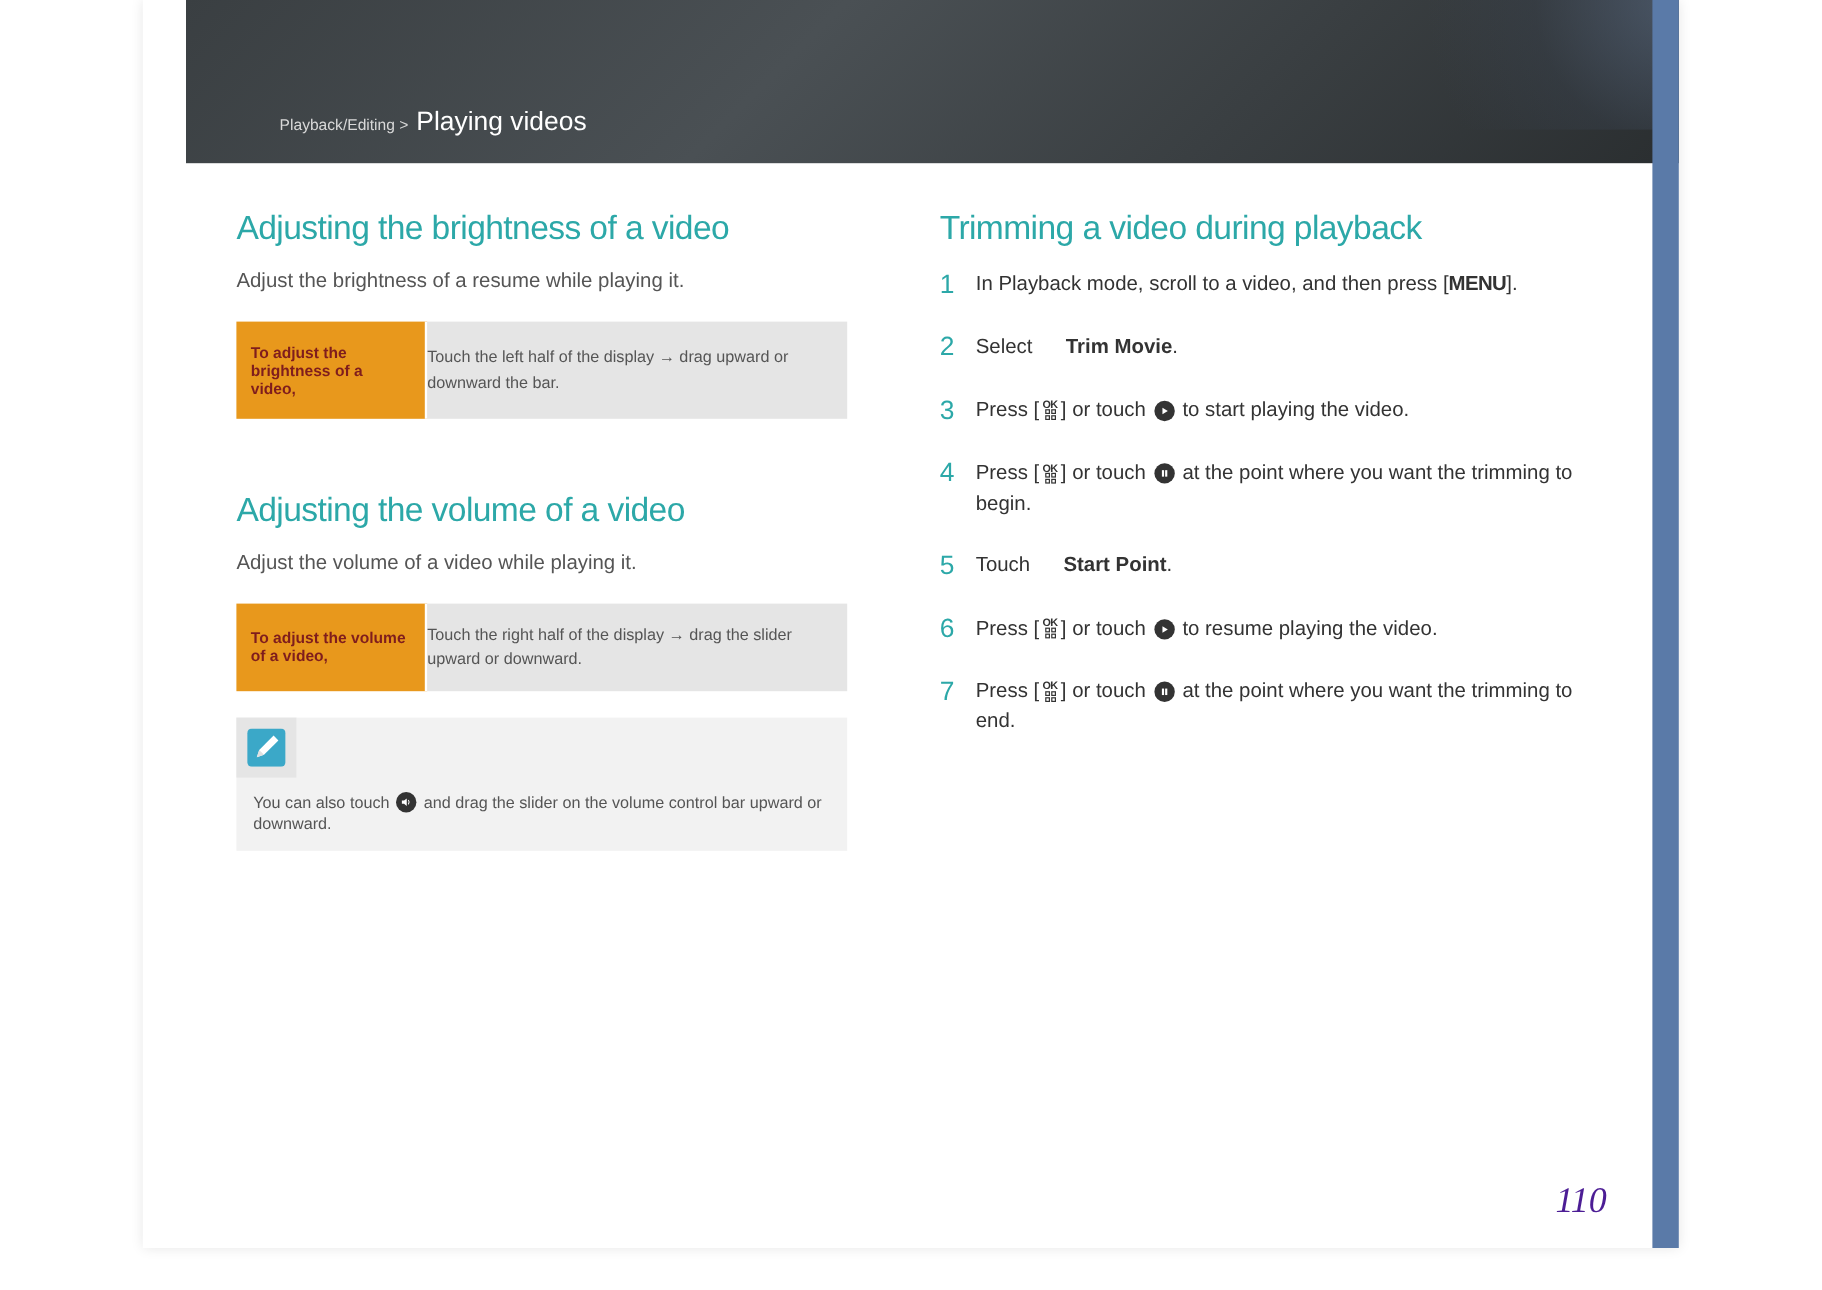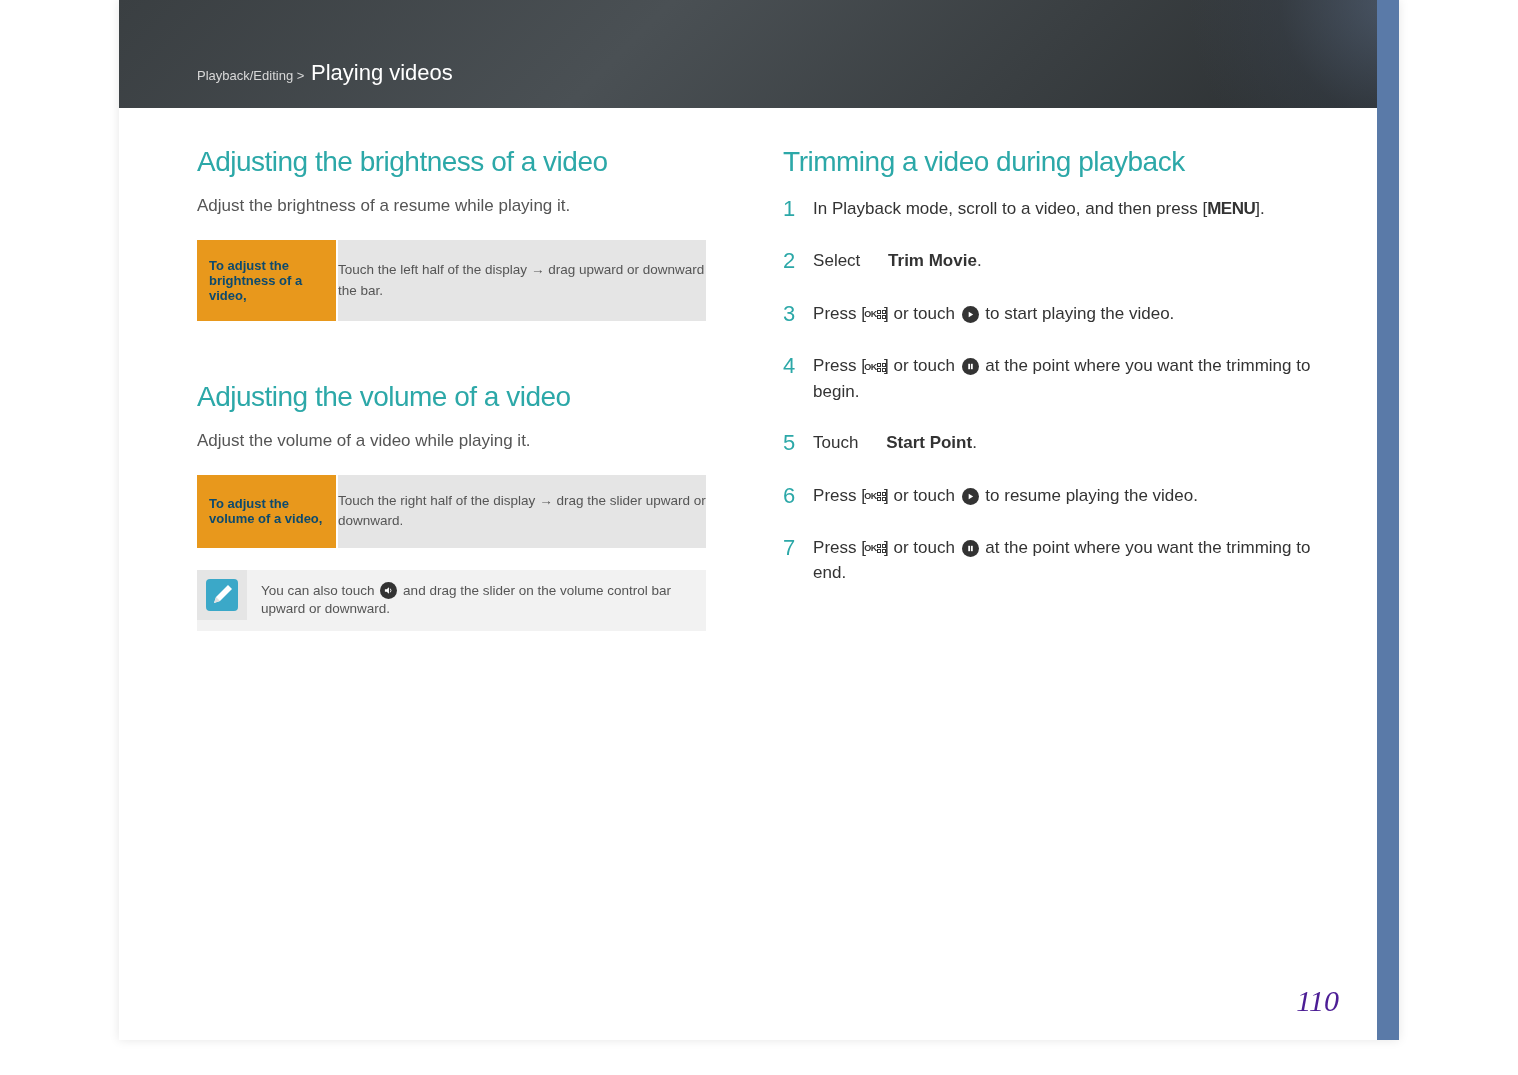--- a/index.html
+++ b/index.html
@@ -13,23 +13,24 @@
     .page-wrapper {
       background: #fff;
       width: 1280px;
       height: 1040px;
       margin: 0 auto;
       position: relative;
       box-shadow: 0 0 10px rgba(0,0,0,0.1);
     }
     .header {
       background: linear-gradient(135deg, #3a3f42 0%, #4a5054 40%, #2a2e30 100%);
-      height: 108px;
+      height: 136px;
       position: relative;
       overflow: hidden;
+      margin-left: 36px;
     }
     .header-corner {
       position: absolute;
       top: 0;
       right: 0;
       width: 280px;
       height: 108px;
       background: radial-gradient(circle at top right, rgba(100,120,150,0.5) 0%, rgba(60,70,85,0.3) 40%, transparent 70%);
     }
     .header-blue-edge {
@@ -74,45 +75,46 @@
       color: #555;
       font-size: 17px;
       margin-bottom: 24px;
     }
     .instr-table {
       display: flex;
       margin-bottom: 60px;
     }
     .instr-label {
       background: #e8981c;
-      color: #0c4a6e;
+      color: #7f1d1d;
       font-weight: 600;
       font-size: 13px;
       padding: 18px 12px;
-      width: 141px;
+      width: 159px;
       display: flex;
       align-items: center;
       border-right: 2px solid #fff;
     }
     .instr-value {
       background: #e5e5e5;
       color: #555;
       font-size: 13.5px;
       padding: 16px 0;
       flex: 1;
       display: flex;
       align-items: center;
       line-height: 1.5;
     }
     .note-box {
       display: flex;
       align-items: flex-start;
       background: #f2f2f2;
       padding: 0;
       margin-top: 22px;
+      flex-direction: column;
     }
     .note-icon {
       background: #e5e5e5;
       width: 50px;
       height: 50px;
       display: flex;
       align-items: center;
       justify-content: center;
     }
     .note-icon svg { width: 32px; height: 32px; }
@@ -130,20 +132,21 @@
       background: #333;
       border-radius: 50%;
       align-items: center;
       justify-content: center;
       vertical-align: middle;
       margin: 0 2px;
     }
     .circle-btn svg { width: 9px; height: 9px; fill: #fff; }
     .ok-icon {
       display: inline-flex;
+      flex-direction: column;
       align-items: center;
       justify-content: center;
       width: 18px;
       height: 20px;
       vertical-align: middle;
       font-family: Arial, sans-serif;
       line-height: 0.7;
     }
     .ok-icon .ok-top { font-size: 9px; font-weight: 700; letter-spacing: -0.5px; }
     .ok-icon .ok-grid {

